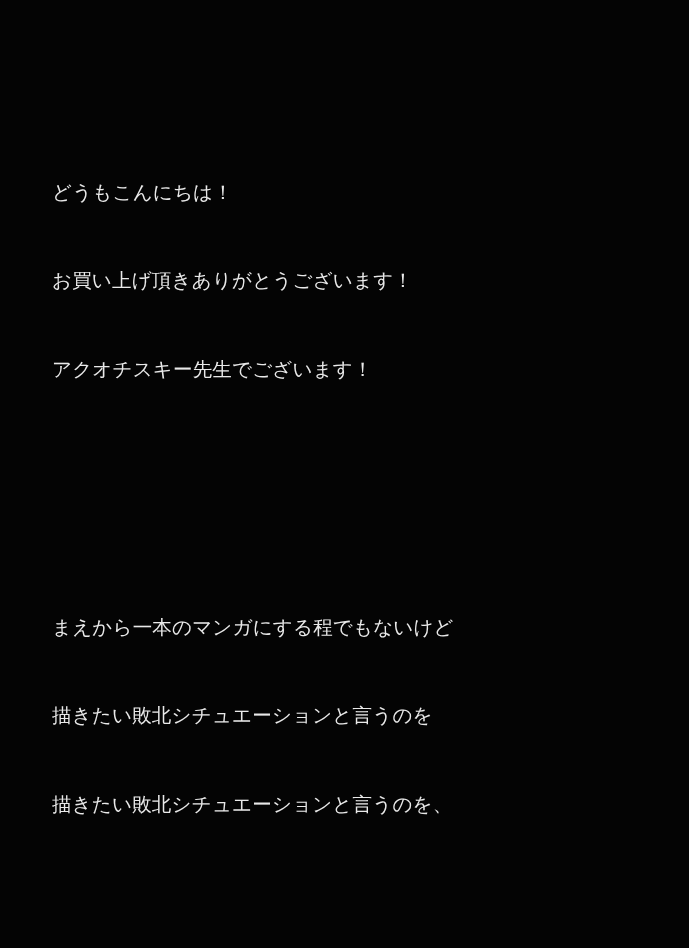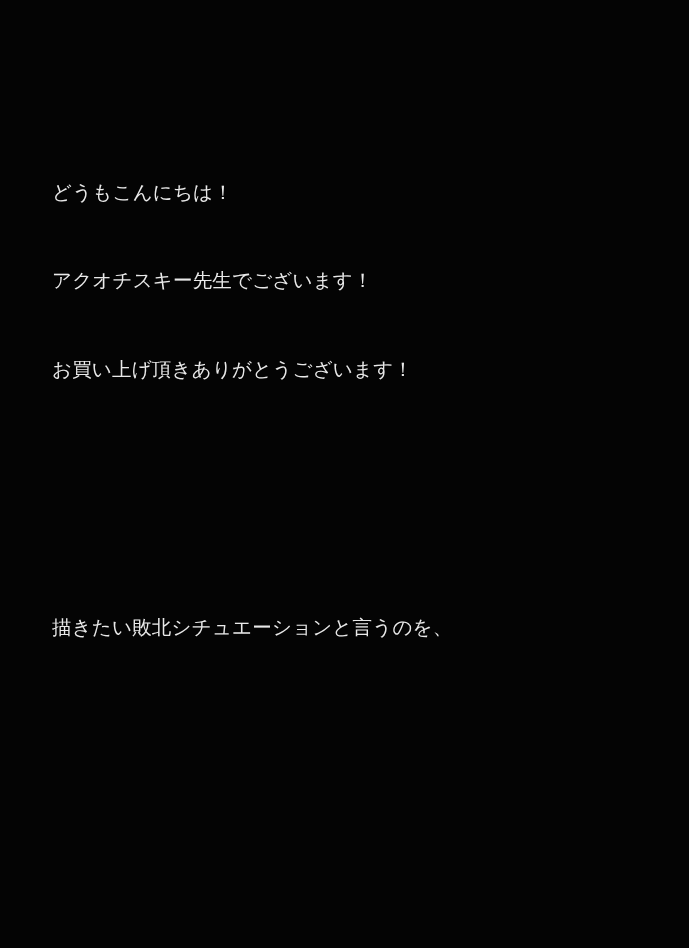--- a/index.html
+++ b/index.html
@@ -42,25 +42,27 @@
   }
 </style>
 </head>
 <body>
 
 <div class="page">
   <div class="doc-body">
 
     <div class="block">
       <span class="line">どうもこんにちは！</span>
+      <span class="line">お買い上げ頂きありがとうございます！</span>
       <span class="line">アクオチスキー先生でございます！</span>
-      <span class="line">お買い上げ頂きありがとうございます！</span>
     </div>
 
     <div class="block">
+      <span class="line">まえから一本のマンガにする程でもないけど</span>
+      <span class="line">描きたい敗北シチュエーションと言うのを</span>
       <span class="line">描きたい敗北シチュエーションと言うのを、</span>
       
       
       
       
       
     </div>
 
     
 

